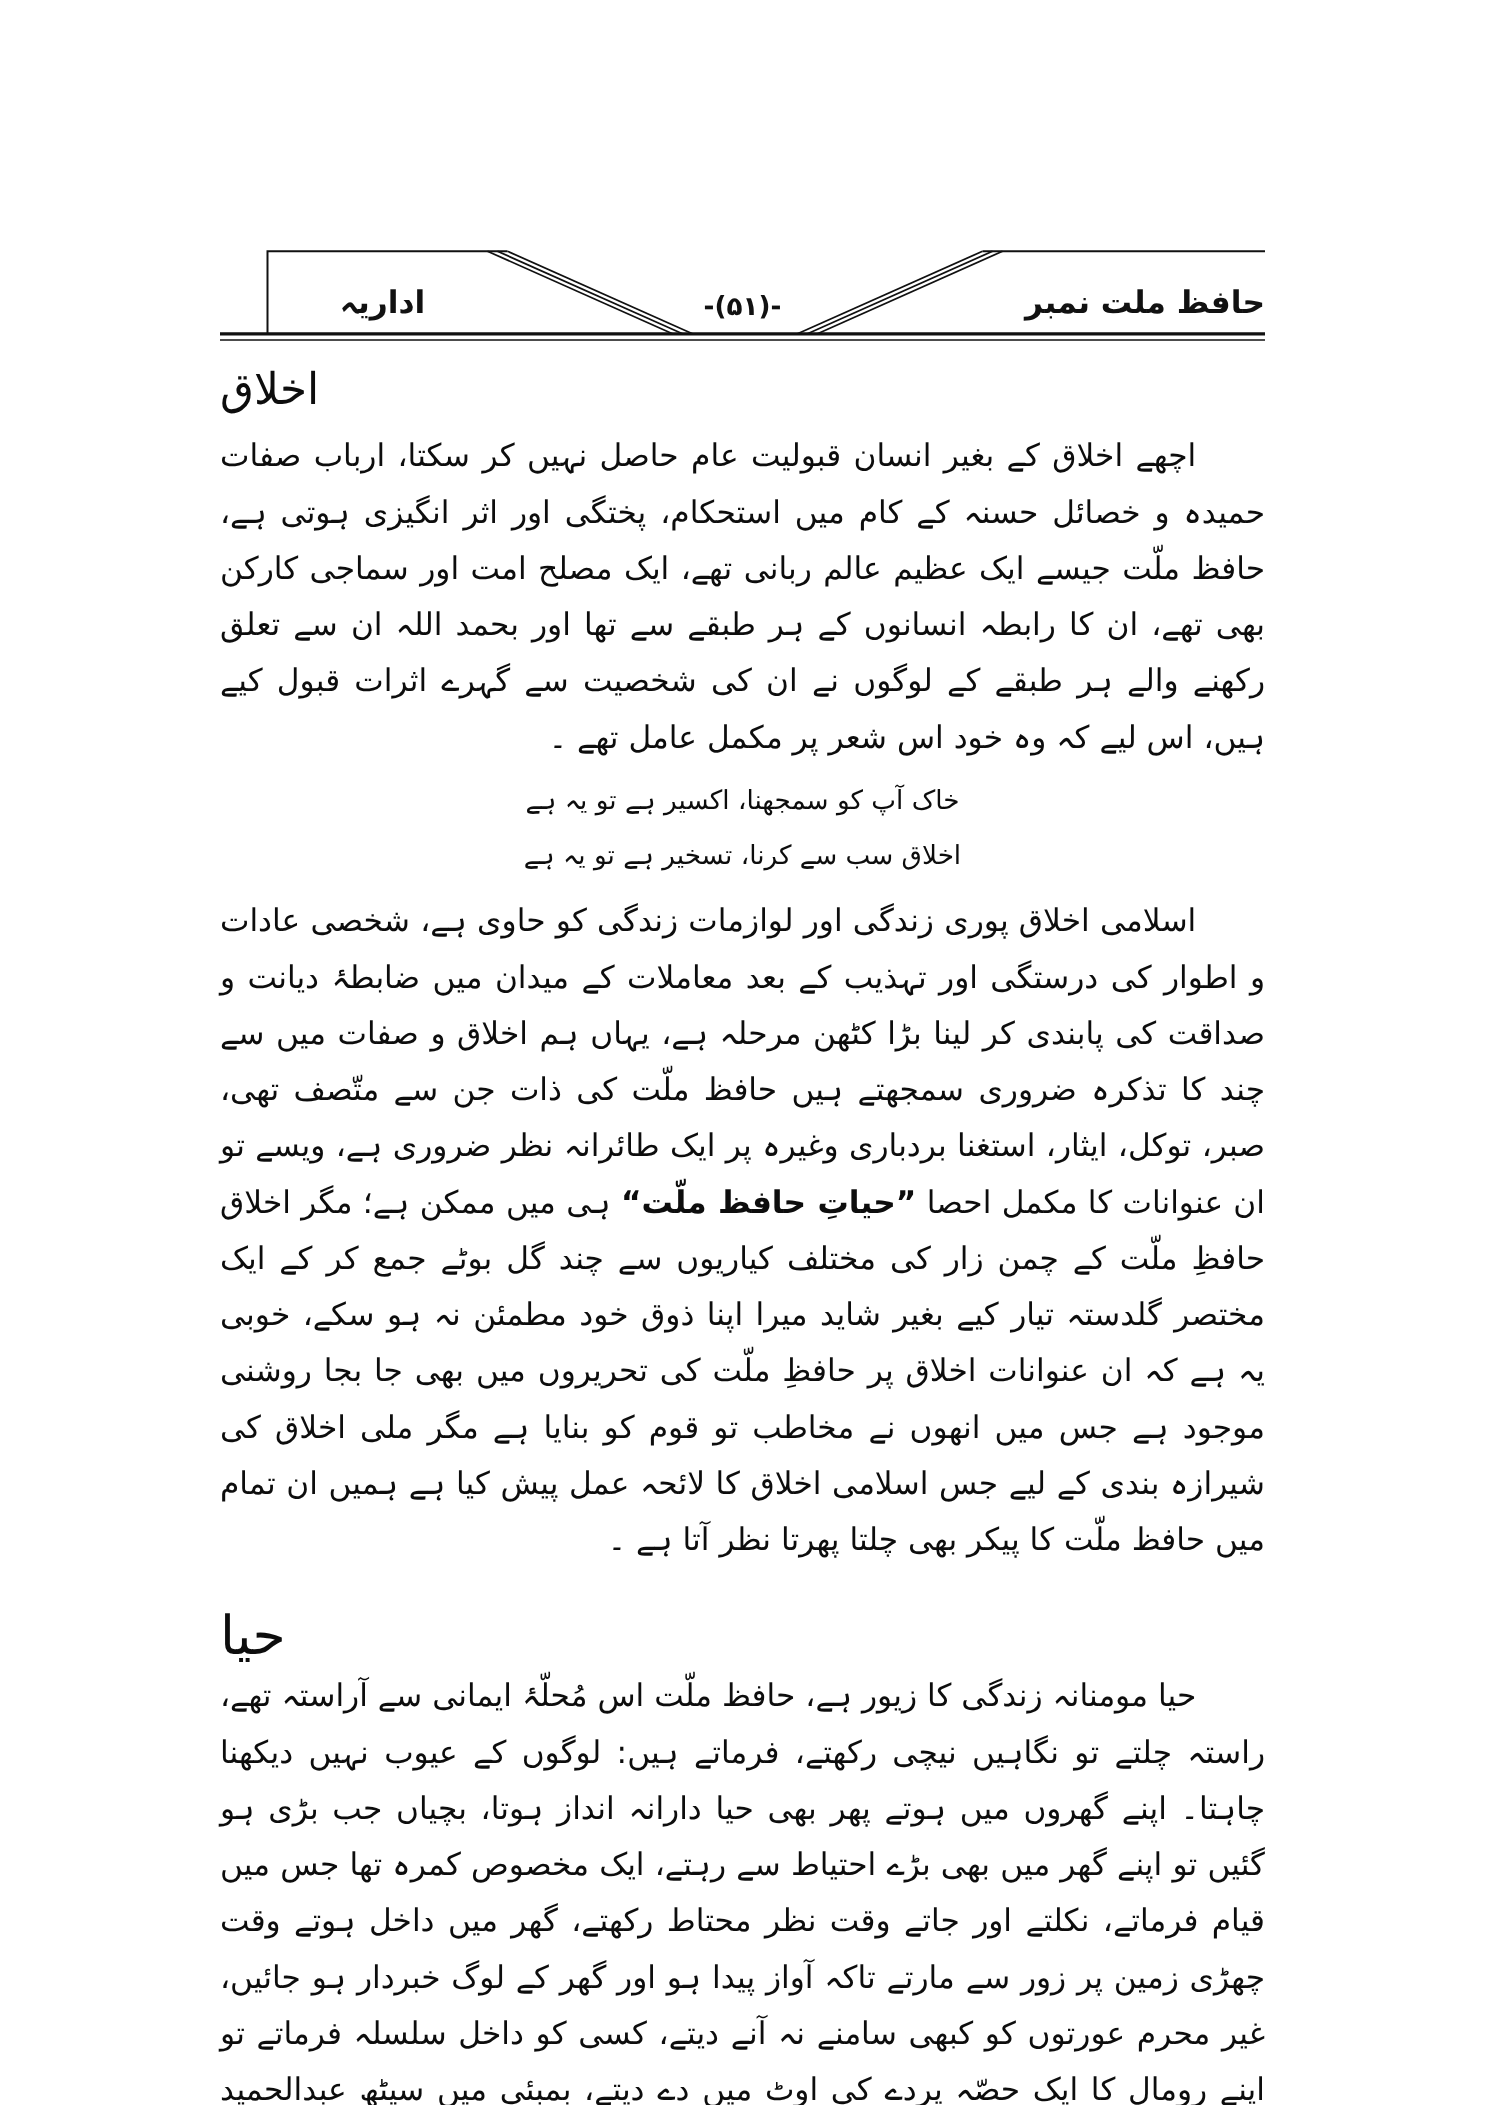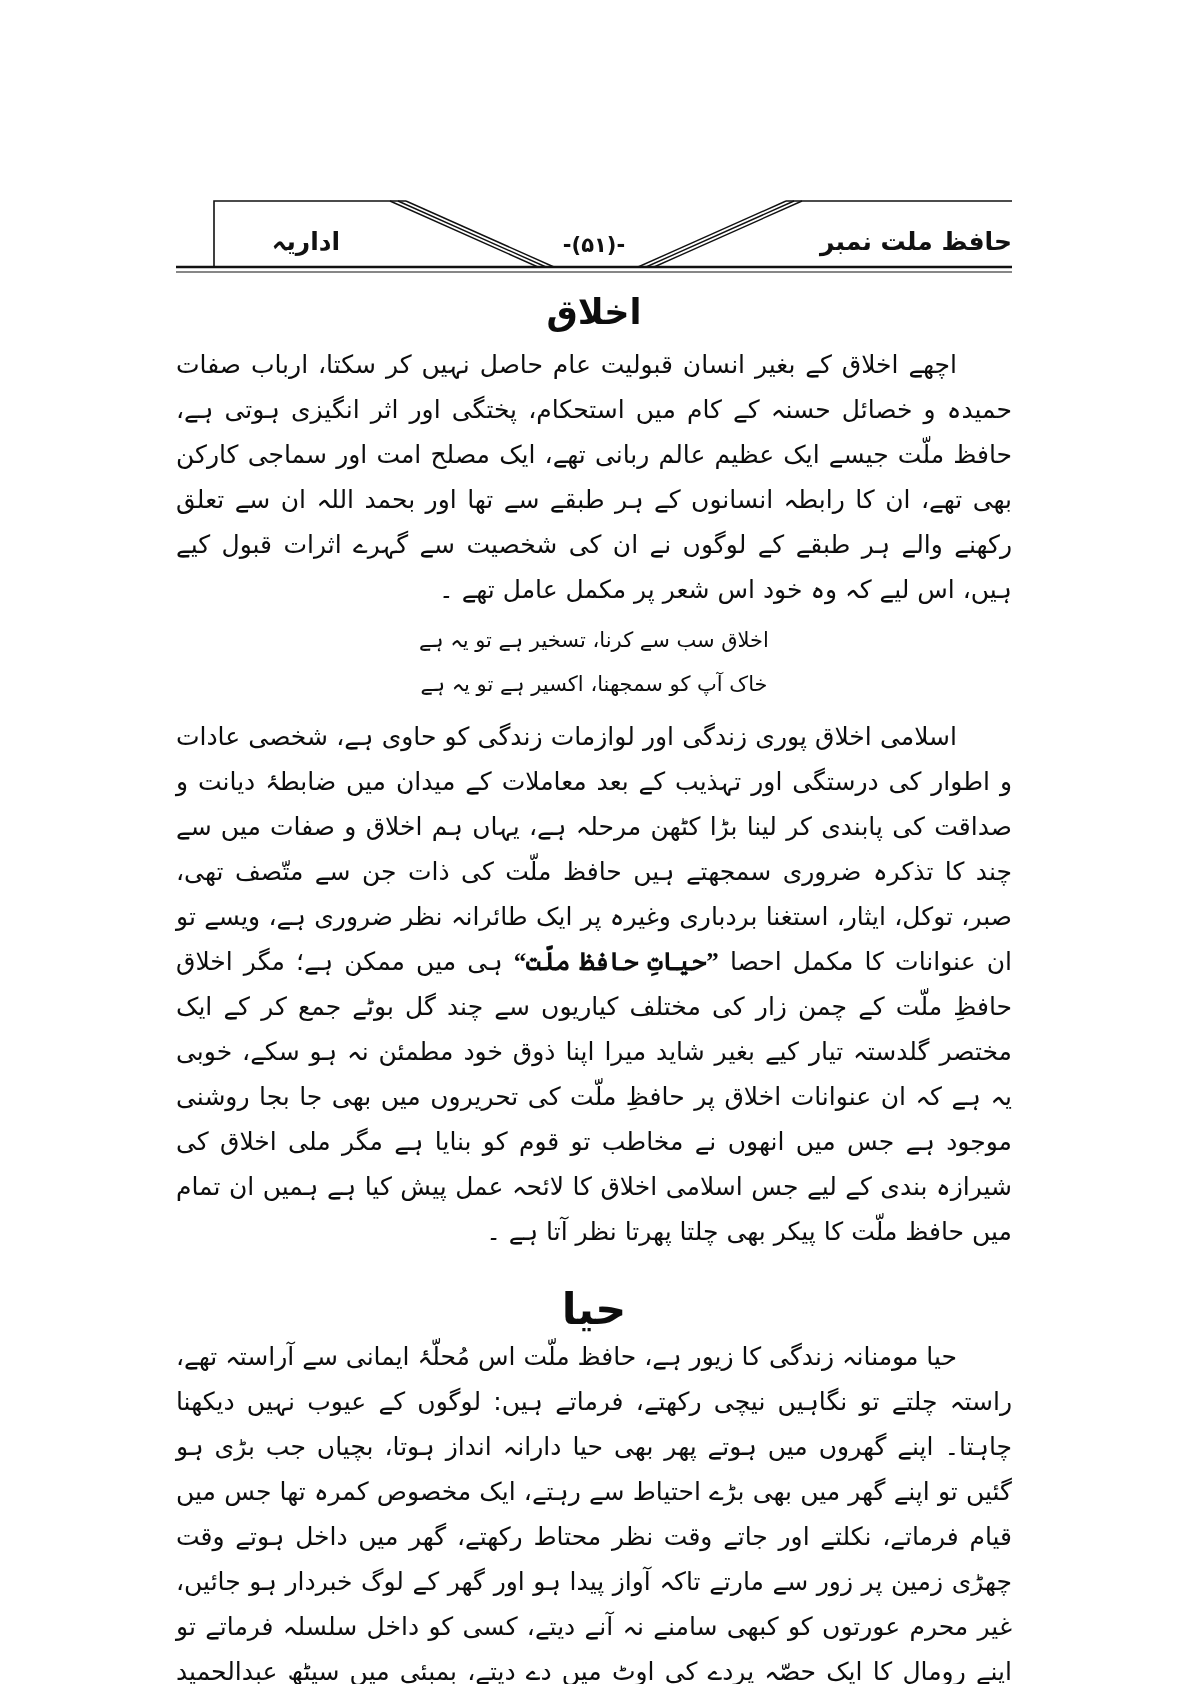--- a/index.html
+++ b/index.html
@@ -18,39 +18,39 @@
     top:188px;right:178px;
     width:836px;
   }
   .header-band{display:block;width:836px;height:90px;}
   .header-band text{font-family:"DejaVu Sans",sans-serif;fill:#111;}
   .hdr-label{font-size:25px;font-weight:bold;}
   .hdr-num{font-size:21px;font-weight:bold;}
 
   h1.section-heading{
     margin:14px 0 10px 0;
-    text-align:center;
+    text-align:left;
     font-size:35px;
-    font-weight:bold;
+    font-weight:normal;
     letter-spacing:0;
   }
   h1.heading-haya{
     margin-top:30px;
     margin-bottom:0;
     font-size:43px;
   }
   p.body-para{
     margin:0;
     font-size:25px;
     line-height:45px;
     text-align:justify;
     text-justify:inter-word;
   }
   p.indent{text-indent:55px;}
-  p.body-para b{font-weight:bold;font-family:Liberation Serif, serif;}
+  p.body-para b{font-weight:bold;}
   .verse{
     margin:6px 0 8px 0;
     text-align:center;
   }
   .verse-line{
     font-size:21px;
     line-height:44px;
   }
 </style>
 </head>
@@ -81,22 +81,22 @@
       <text class="hdr-label" x="740" y="62" text-anchor="middle" direction="rtl">حافظ ملت نمبر</text>
       <text class="hdr-num" x="418" y="64" text-anchor="middle">-(۵۱)-</text>
       <text class="hdr-label" x="130" y="62" text-anchor="middle" direction="rtl">اداریہ</text>
     </svg>
 
     <h1 class="section-heading">اخلاق</h1>
 
     <p class="body-para indent">اچھے اخلاق کے بغیر انسان قبولیت عام حاصل نہیں کر سکتا، ارباب صفات حمیدہ و خصائل حسنہ کے کام میں استحکام، پختگی اور اثر انگیزی ہوتی ہے، حافظ ملّت جیسے ایک عظیم عالم ربانی تھے، ایک مصلح امت اور سماجی کارکن بھی تھے، ان کا رابطہ انسانوں کے ہر طبقے سے تھا اور بحمد اللہ ان سے تعلق رکھنے والے ہر طبقے کے لوگوں نے ان کی شخصیت سے گہرے اثرات قبول کیے ہیں، اس لیے کہ وہ خود اس شعر پر مکمل عامل تھے ۔</p>
 
     <div class="verse">
+      <div class="verse-line">خاک آپ کو سمجھنا، اکسیر ہے تو یہ ہے</div>
       <div class="verse-line">اخلاق سب سے کرنا، تسخیر ہے تو یہ ہے</div>
-      <div class="verse-line">خاک آپ کو سمجھنا، اکسیر ہے تو یہ ہے</div>
     </div>
 
     <p class="body-para indent"><span>اسلامی اخلاق پوری زندگی اور لوازمات زندگی کو حاوی ہے، شخصی عادات و اطوار کی درستگی اور تہذیب کے بعد معاملات کے میدان میں ضابطۂ دیانت و صداقت کی پابندی کر لینا بڑا کٹھن مرحلہ ہے، یہاں ہم اخلاق و صفات میں سے چند کا تذکرہ ضروری سمجھتے ہیں حافظ ملّت کی ذات جن سے متّصف تھی، صبر، توکل، ایثار، استغنا بردباری وغیرہ پر ایک طائرانہ نظر ضروری ہے، ویسے تو ان عنوانات کا مکمل احصا</span> <b>”حیاتِ حافظ ملّت“</b> <span>ہی میں ممکن ہے؛ مگر اخلاق حافظِ ملّت کے چمن زار کی مختلف کیاریوں سے چند گل بوٹے جمع کر کے ایک مختصر گلدستہ تیار کیے بغیر شاید میرا اپنا ذوق خود مطمئن نہ ہو سکے، خوبی یہ ہے کہ ان عنوانات اخلاق پر حافظِ ملّت کی تحریروں میں بھی جا بجا روشنی موجود ہے جس میں انھوں نے مخاطب تو قوم کو بنایا ہے مگر ملی اخلاق کی شیرازہ بندی کے لیے جس اسلامی اخلاق کا لائحہ عمل پیش کیا ہے ہمیں ان تمام میں حافظ ملّت کا پیکر بھی چلتا پھرتا نظر آتا ہے ۔</span></p>
 
     <h1 class="section-heading heading-haya">حیا</h1>
 
     <p class="body-para indent">حیا مومنانہ زندگی کا زیور ہے، حافظ ملّت اس مُحلّۂ ایمانی سے آراستہ تھے، راستہ چلتے تو نگاہیں نیچی رکھتے، فرماتے ہیں: لوگوں کے عیوب نہیں دیکھنا چاہتا۔ اپنے گھروں میں ہوتے پھر بھی حیا دارانہ انداز ہوتا، بچیاں جب بڑی ہو گئیں تو اپنے گھر میں بھی بڑے احتیاط سے رہتے، ایک مخصوص کمرہ تھا جس میں قیام فرماتے، نکلتے اور جاتے وقت نظر محتاط رکھتے، گھر میں داخل ہوتے وقت چھڑی زمین پر زور سے مارتے تاکہ آواز پیدا ہو اور گھر کے لوگ خبردار ہو جائیں، غیر محرم عورتوں کو کبھی سامنے نہ آنے دیتے، کسی کو داخل سلسلہ فرماتے تو اپنے رومال کا ایک حصّہ پردے کی اوٹ میں دے دیتے، بمبئی میں سیٹھ عبدالحمید صاحب مرغی محلہ کے مکان میں قیام پذیر تھے بلڈنگ میں رہنے والی عورتوں نے مشہور کر دیا کہ مولانا صاحب عورتوں سے پردہ کرتے ہیں،</p>
 
   </div>
 </div>

